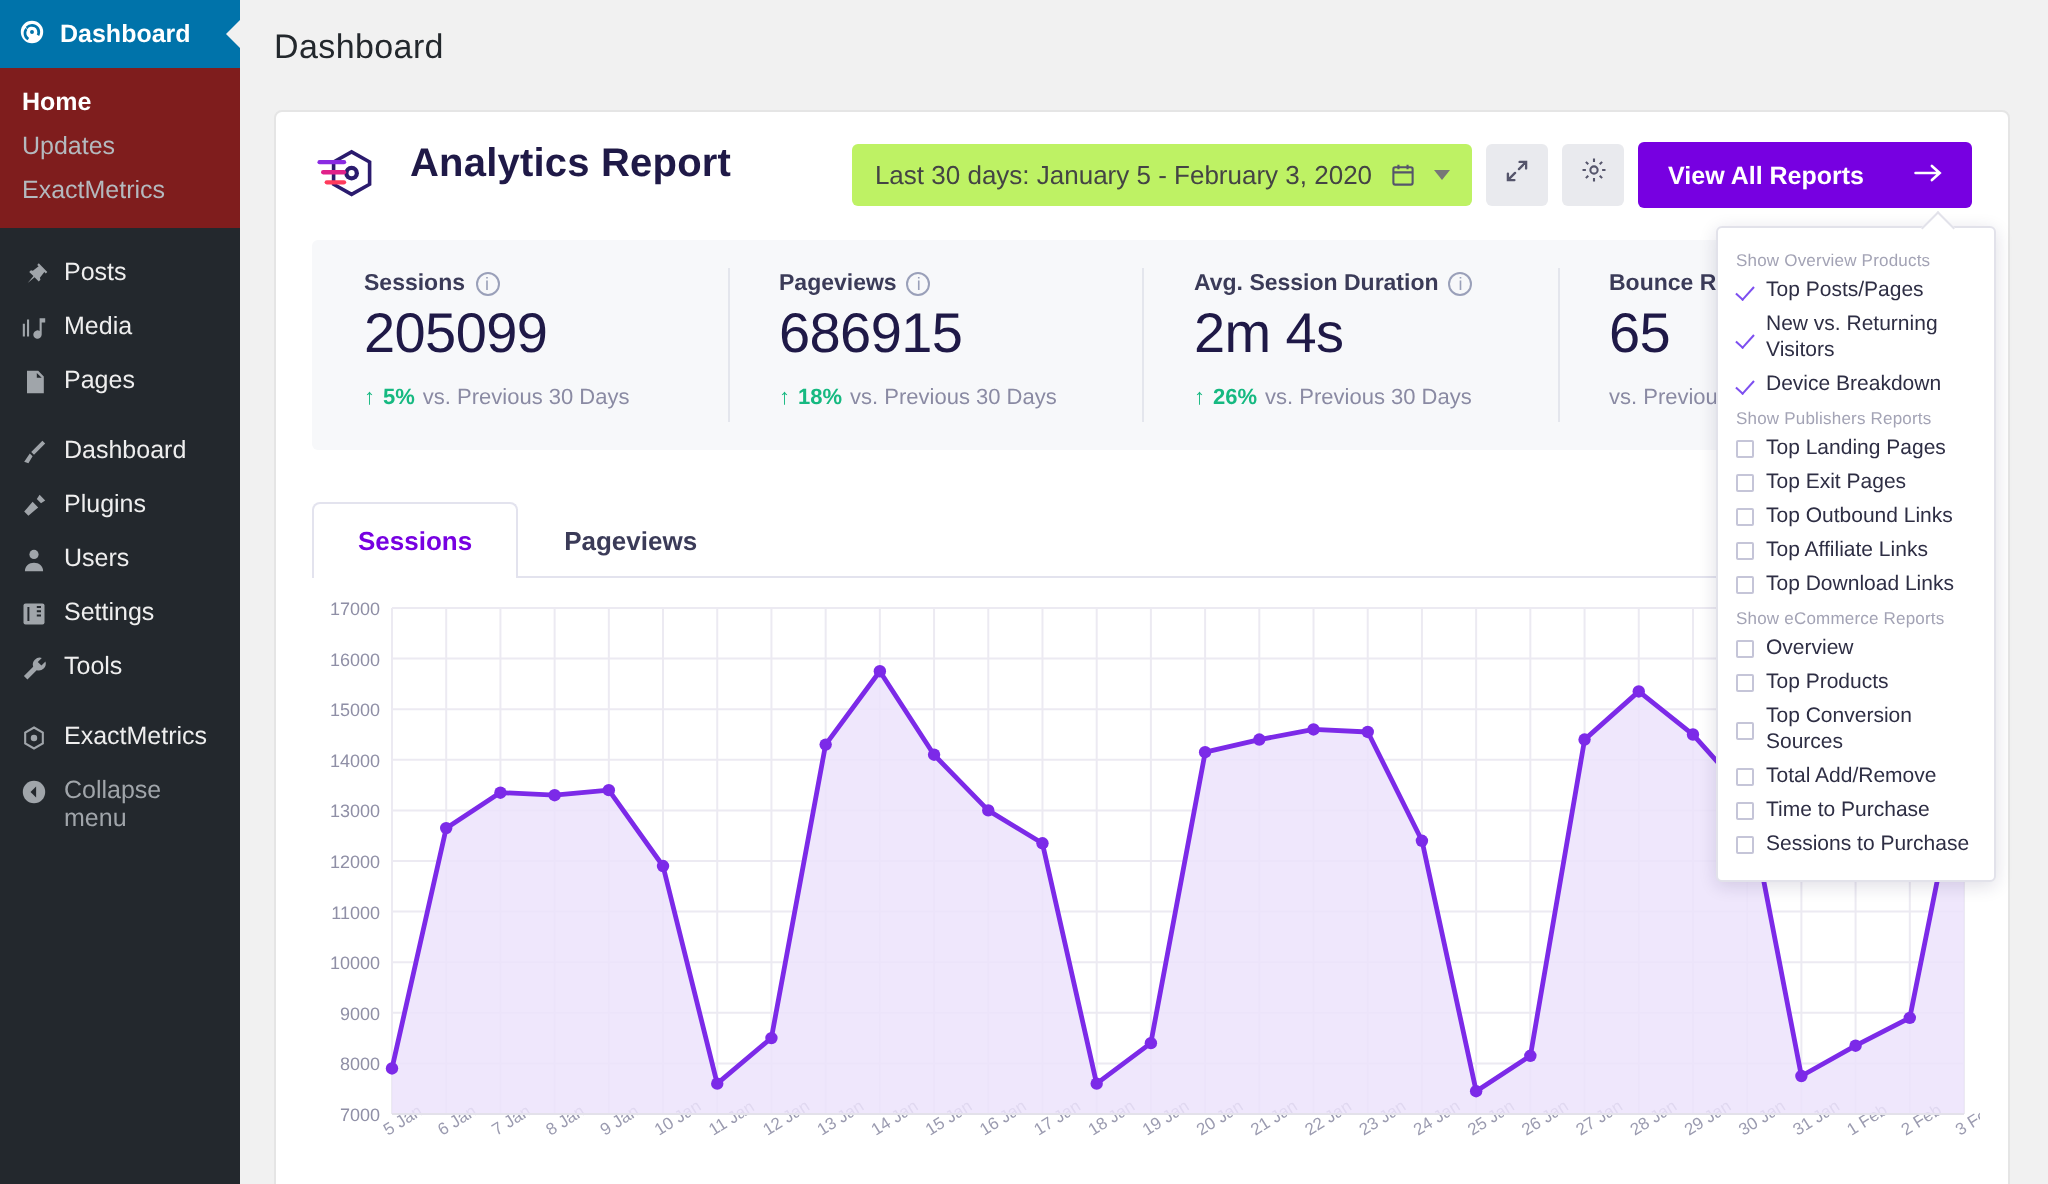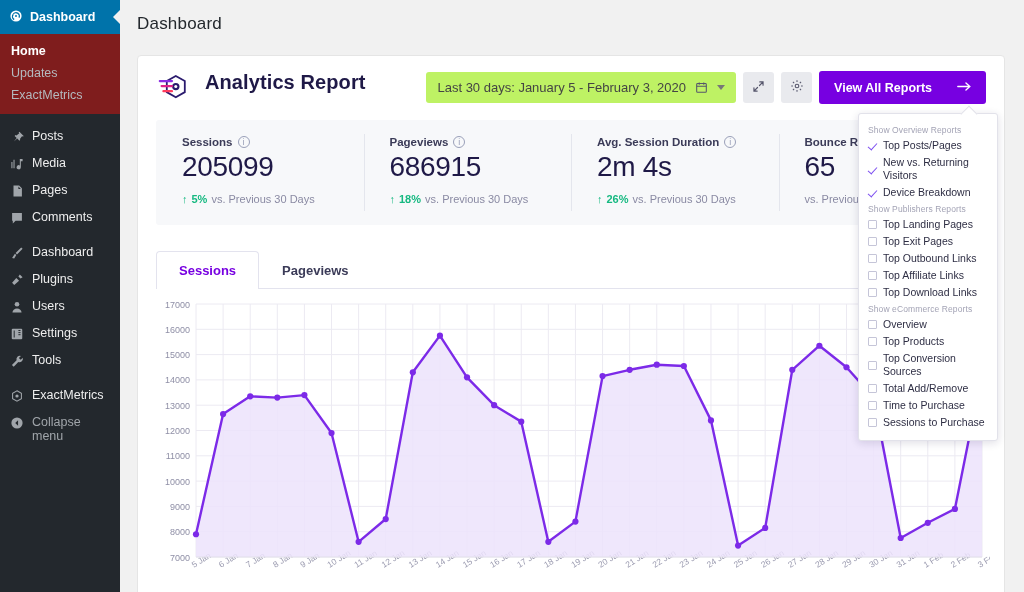--- a/index.html
+++ b/index.html
@@ -235,28 +235,20 @@
       </span>
       <span>Media</span>
     </div>
     <div class="menu-item">
       <span class="ico">
         <svg width="14" height="14" viewBox="0 0 20 20" fill="currentColor">
             <path d="M5 2h8l4 4v12H5zm7 1.5V7h3.5z"></path>
           </svg>
       </span>
       <span>Pages</span>
-    </div>
-    <div class="menu-item">
-      <span class="ico">
-        <svg width="14" height="14" viewBox="0 0 20 20" fill="currentColor">
-            <path d="M3 3h14v11H8l-4 4v-4H3z"></path>
-          </svg>
-      </span>
-      <span>Comments</span>
     </div>
 
     <div class="menu-gap"></div>
 
     <div class="menu-item">
       <span class="ico">
         <svg width="14" height="14" viewBox="0 0 20 20" fill="currentColor">
             <path d="M16 2l2 2-8 8-2-2zM7 11l2 2-3 5-3-1z"></path>
           </svg>
       </span>
@@ -548,21 +540,21 @@
             <circle cx="771.7931034482758" cy="227.845" r="3.1" fill="#7c2ae8"></circle>
             <circle cx="798.8965517241379" cy="213.93" r="3.1" fill="#7c2ae8"></circle>
             <circle cx="826" cy="78.575" r="3.1" fill="#7c2ae8"></circle>
             <line x1="40" y1="262" x2="826" y2="262" stroke="#e3e1ea" stroke-width="1"></line>
           </svg>
       </div>
     </div>
 
     <div class="dropdown">
       <div>
-        <div class="dd-group">Show Overview Reports</div>
+        <div class="dd-group">Show Overview Products</div>
         <div class="dd-item">
           <span class="cb on"></span>
           <span>Top Posts/Pages</span>
         </div>
         <div class="dd-item">
           <span class="cb on"></span>
           <span>New vs. Returning Visitors</span>
         </div>
         <div class="dd-item">
           <span class="cb on"></span>

